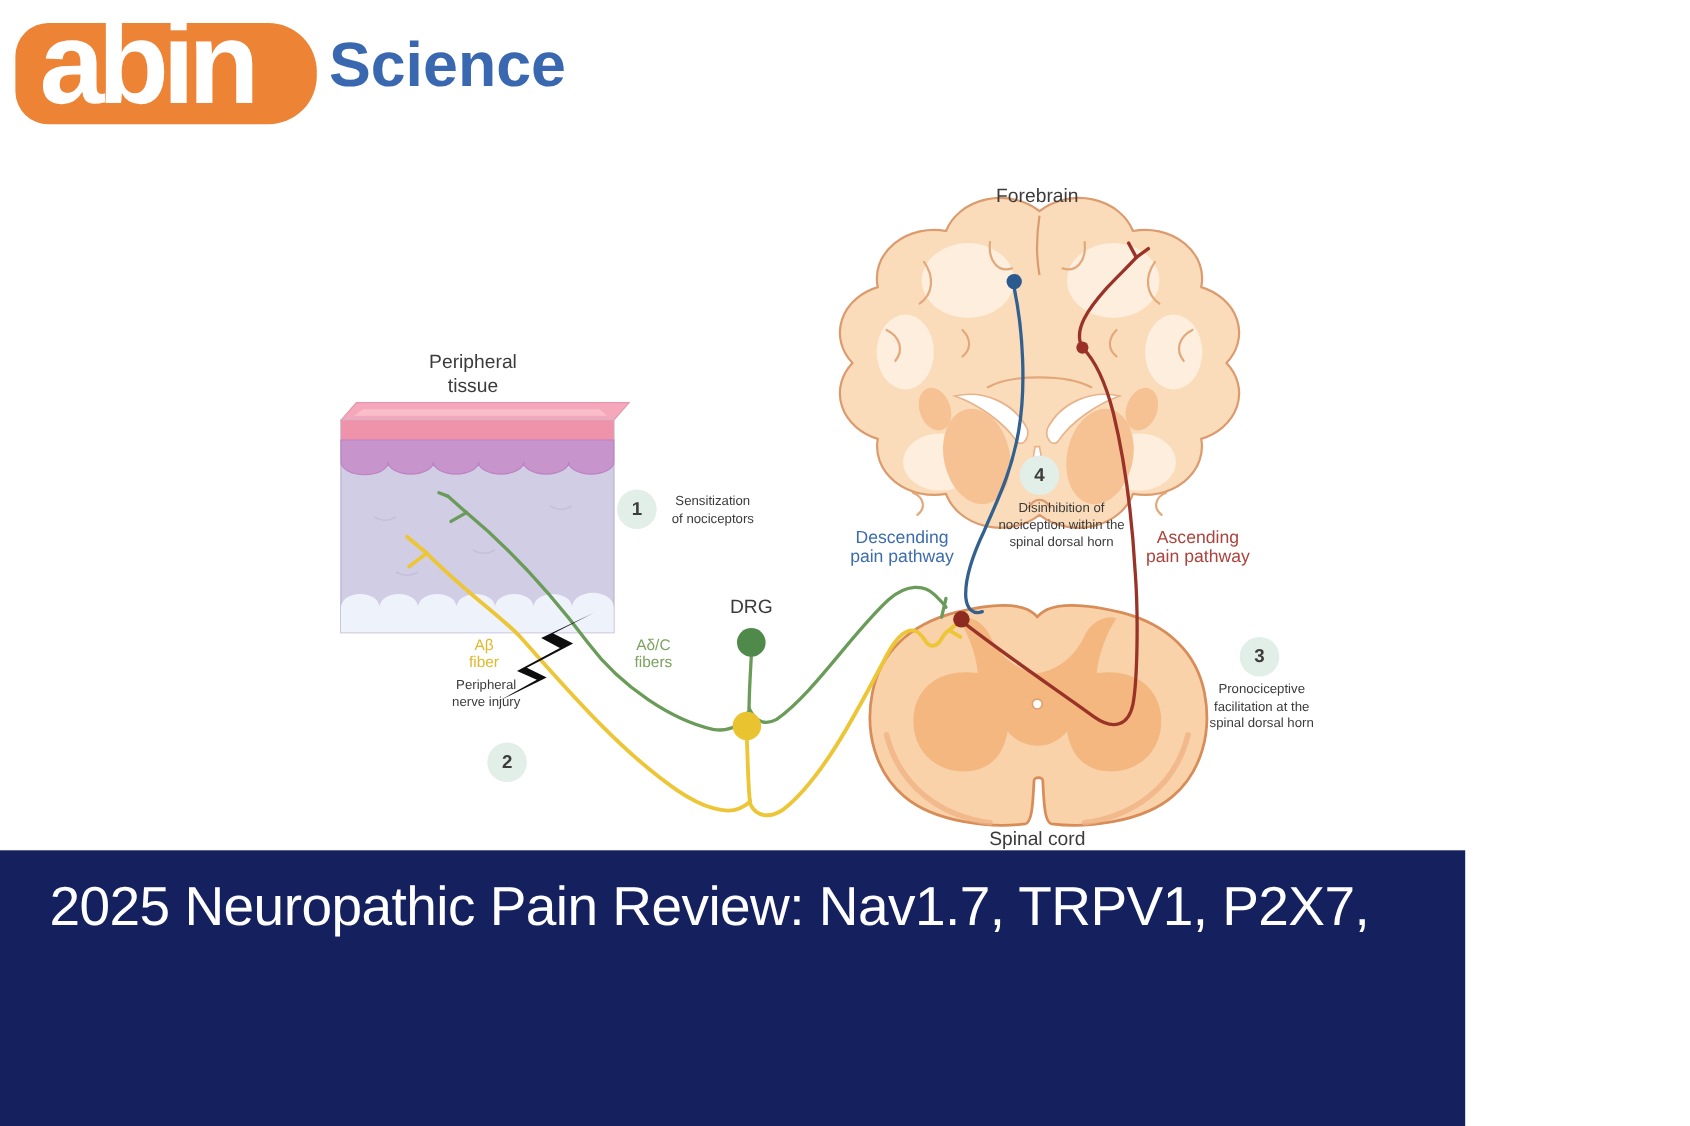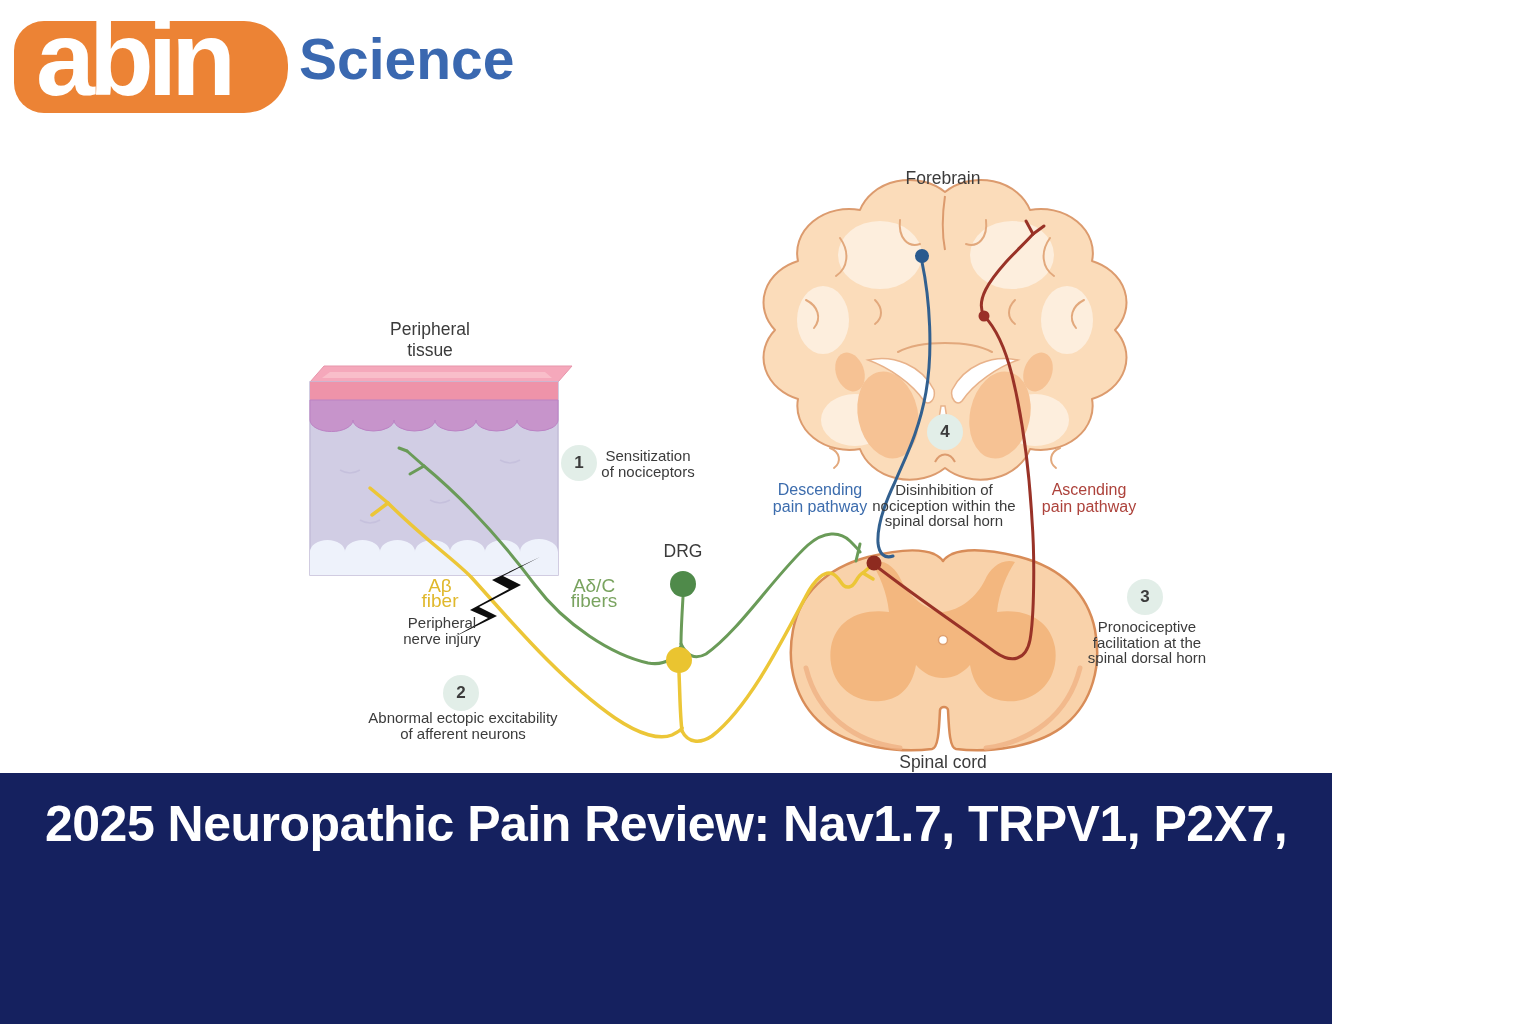--- a/index.html
+++ b/index.html
@@ -10,29 +10,29 @@
   .logo-box{position:absolute;left:14px;top:21px;width:274px;height:92px;background:#EC8335;
             border-radius:30px 44px 44px 30px;}
   .logo-abin{position:absolute;left:22px;top:-23px;font-size:106px;font-weight:bold;color:#ffffff;
              letter-spacing:-6px;font-family:"Liberation Sans",sans-serif;}
   .logo-science{position:absolute;left:299px;top:26px;font-size:57px;font-weight:bold;color:#3A68B0;
                 letter-spacing:0px;}
   
   .lbl{position:absolute;transform:translateX(-50%);text-align:center;white-space:nowrap;
        color:#3b3b3b;font-weight:normal;}
   .lbl-lg{font-size:17.5px;line-height:21px;}
-  .step-text{font-size:15px;line-height:15.5px;text-align:center;}
+  .step-text{font-size:12px;line-height:15.5px;text-align:center;}
   .path-lbl{font-size:16px;line-height:16.5px;}
-  .fiber-lbl{font-size:19px;line-height:14.5px;text-align:center;}
+  .fiber-lbl{font-size:14px;line-height:14.5px;text-align:center;}
   .badge{position:absolute;width:36px;height:36px;border-radius:50%;background:#E2EEE8;
          transform:translate(-50%,-50%);display:flex;align-items:center;justify-content:center;
          font-size:17px;font-weight:bold;color:#3c3c3c;}
   
   .banner{position:absolute;left:0;top:773px;width:1536px;height:251px;background:#15215F;}
-  .banner-title{position:absolute;left:45px;top:22px;color:#ffffff;font-weight:bold;
+  .banner-title{position:absolute;left:45px;top:22px;color:#ffffff;font-weight:normal;
                 font-size:50px;line-height:58px;letter-spacing:-0.5px;white-space:nowrap;}
   svg{position:absolute;left:0;top:0;}
 </style>
 </head>
 <body>
 
 <div class="stage">
 
   <div class="logo">
     <div class="logo-box">
@@ -192,34 +192,30 @@
     <div>pain pathway</div>
   </div>
 
   <div class="badge" style="left:579px;top:463px;">1</div>
   <div class="lbl step-text" style="left:648px;top:448px;">
     <div>Sensitization</div>
     <div>of nociceptors</div>
   </div>
 
   <div class="badge" style="left:461px;top:693px;">2</div>
-  <div class="lbl step-text" style="left:463px;top:710px;">
-    <div>Abnormal ectopic excitability</div>
-    <div>of afferent neurons</div>
-  </div>
 
   <div class="badge" style="left:1145px;top:597px;">3</div>
   <div class="lbl step-text" style="left:1147px;top:619px;">
     <div>Pronociceptive</div>
     <div>facilitation at the</div>
     <div>spinal dorsal horn</div>
   </div>
 
   <div class="badge" style="left:945px;top:432px;">4</div>
-  <div class="lbl step-text" style="left:944px;top:454px;margin-top:28px;">
+  <div class="lbl step-text" style="left:965px;top:454px;">
     <div>Disinhibition of</div>
     <div>nociception within the</div>
     <div>spinal dorsal horn</div>
   </div>
 
   <div class="banner">
     <div class="banner-title">
       <div>2025 Neuropathic Pain Review: Nav1.7, TRPV1, P2X7,</div>
     </div>
   </div>

